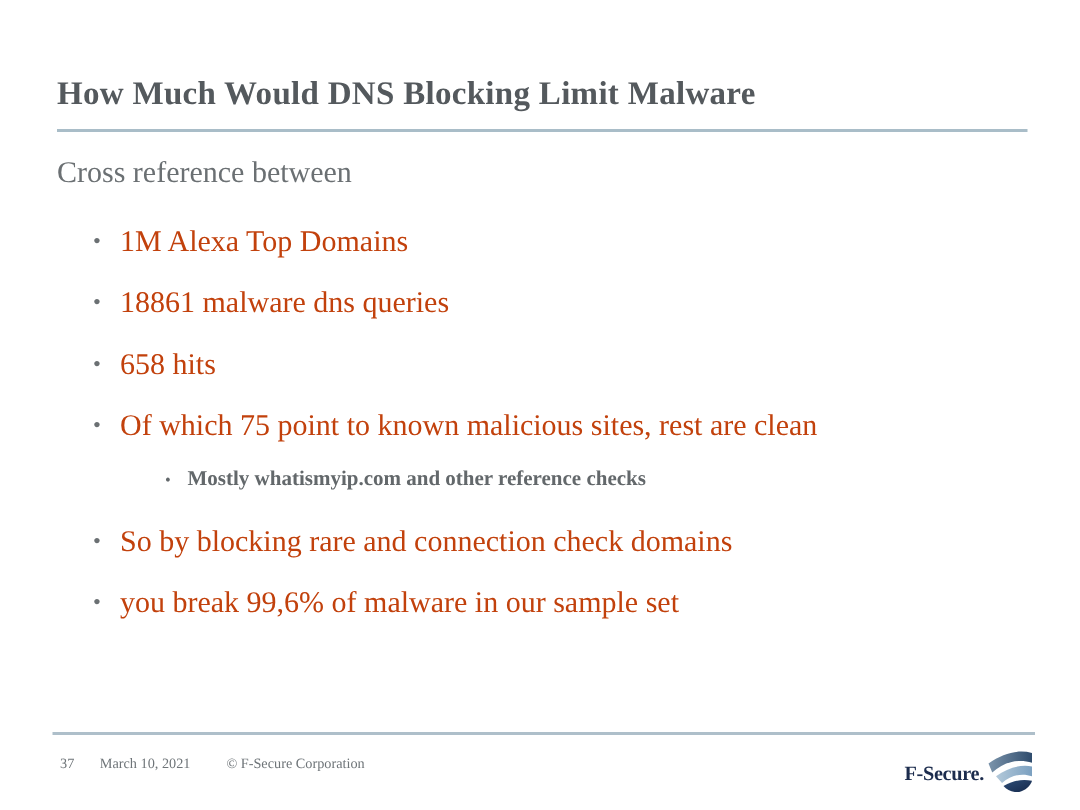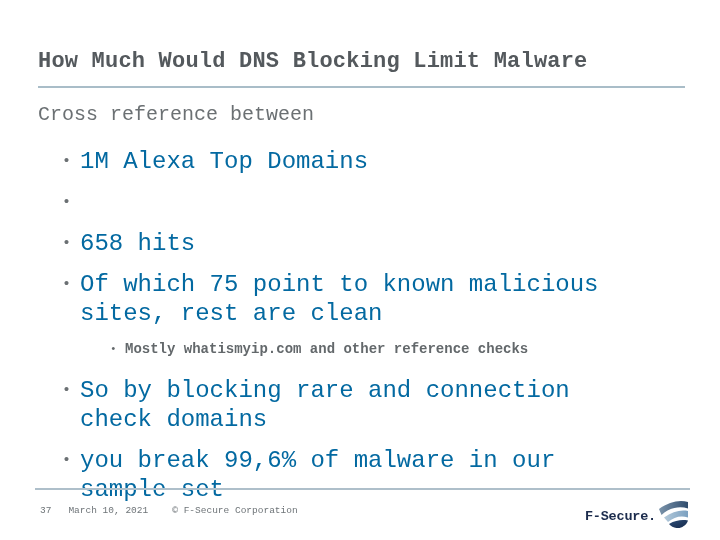--- a/index.html
+++ b/index.html
@@ -1,20 +1,20 @@
 <!DOCTYPE html>
 <html><head>
 <meta charset="utf-8">
 <style>
   html,body{margin:0;padding:0;background:#ffffff;}
   .slide{
     position:relative;
     width:720px;height:536px;
     background:#ffffff;
-    font-family:Liberation Mono, monospace;
+    font-family:Liberation Serif, serif;
     overflow:hidden;
     box-sizing:border-box;
   }
   .content{
     position:absolute;
     left:38px;top:48px;right:34px;
   }
   .slide-title{
     margin:0;
     font-size:22px;
@@ -46,22 +46,22 @@
     margin-bottom:12px;
   }
   .bullet-dot{
     flex:0 0 18px;
     color:#6b7073;
     font-size:15px;
     line-height:29px;
   }
   .bullet-text{
     max-width:535px;
-    font-size:24px;
-    color:#0369a1;
+    font-size:20px;
+    color:#c2410c;
     line-height:29px;
   }
   .sub-bullets{
     list-style:none;
     margin:8px 0 18px 0;
     padding:0 0 0 48px;
   }
   .sub-bullet-item{
     display:flex;
     align-items:flex-start;
@@ -131,20 +131,21 @@
 
     <ul class="bullets">
 
       <li class="bullet-item">
         <span class="bullet-dot">•</span>
         <span class="bullet-text">1M Alexa Top Domains</span>
       </li>
 
       <li class="bullet-item">
         <span class="bullet-dot">•</span>
+        <span class="bullet-text">18861 malware dns queries</span>
       </li>
 
       <li class="bullet-item">
         <span class="bullet-dot">•</span>
         <span class="bullet-text">658 hits</span>
       </li>
 
       <li class="bullet-item">
         <span class="bullet-dot">•</span>
         <span class="bullet-text">Of which 75 point to known malicious sites, rest are clean</span>

